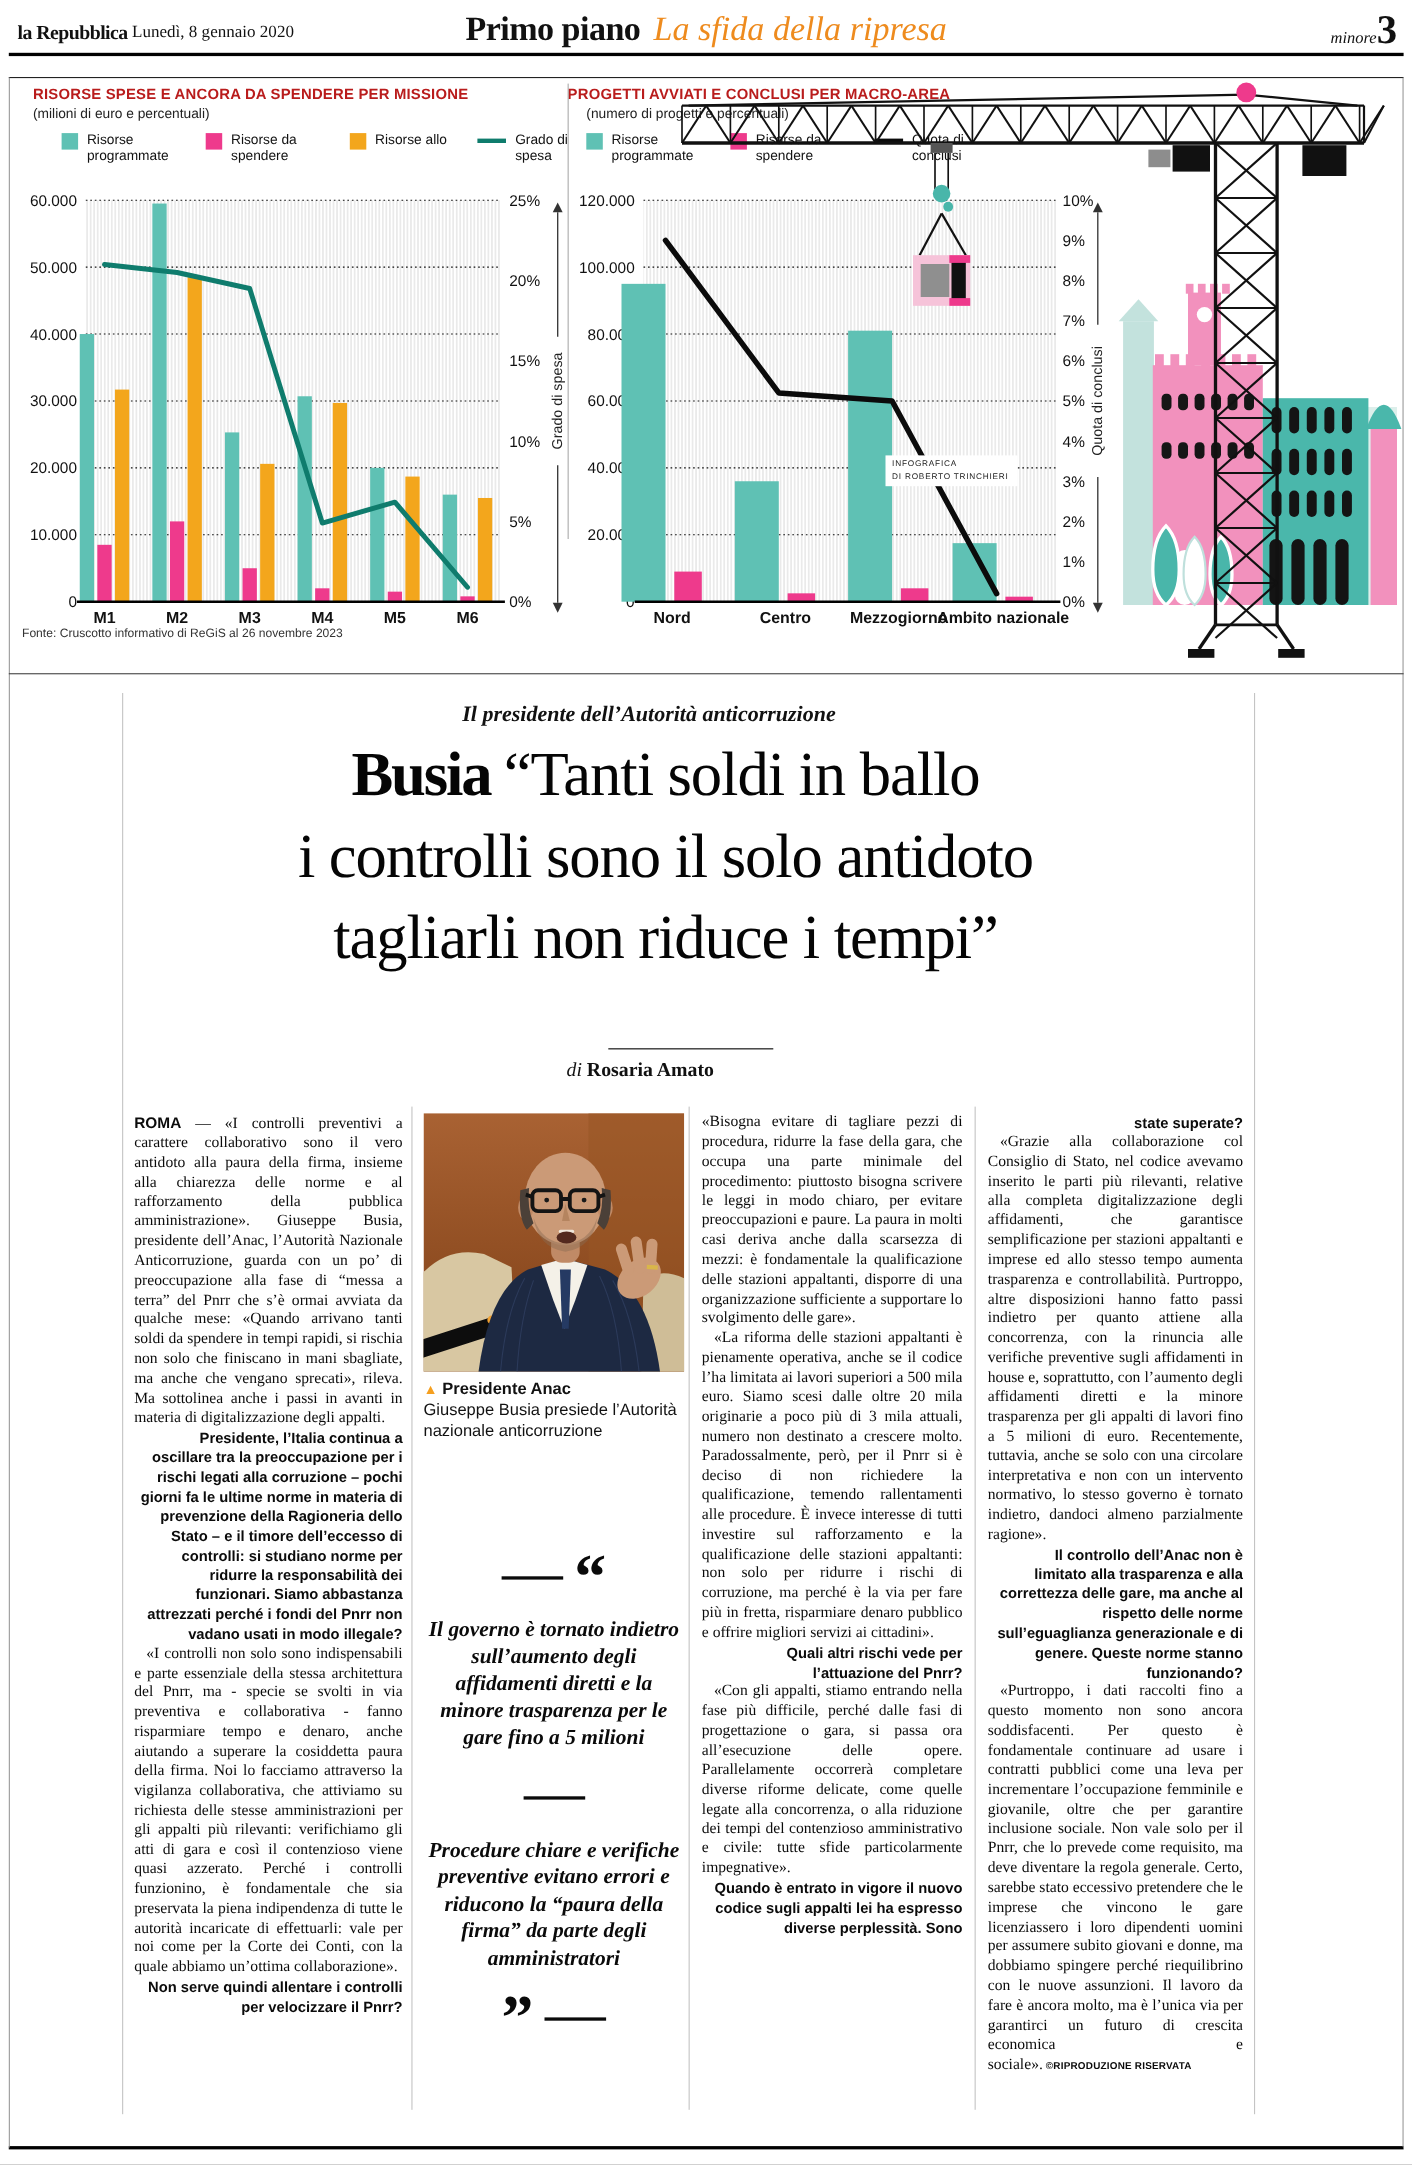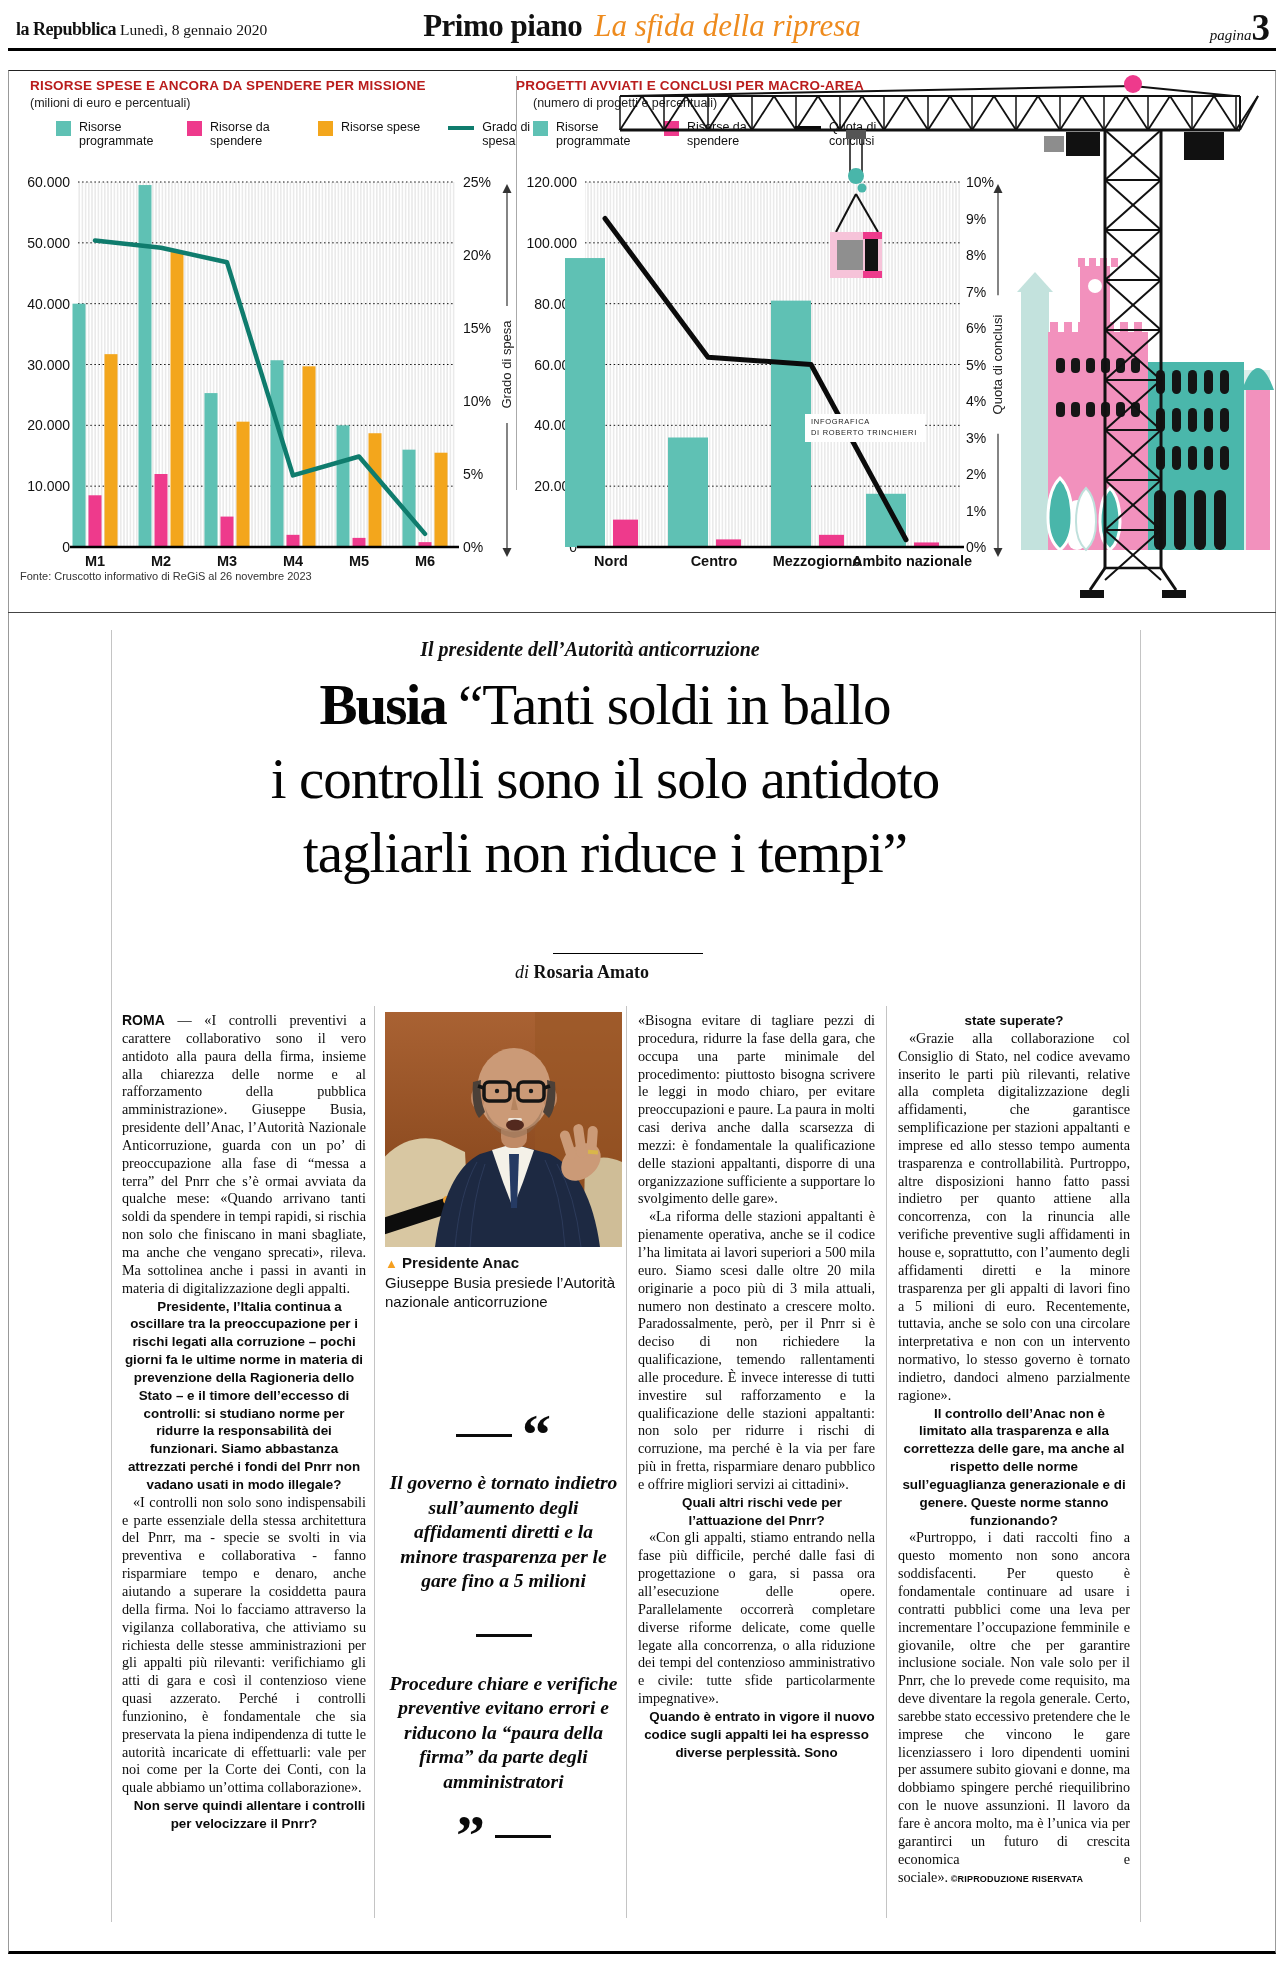--- a/index.html
+++ b/index.html
@@ -38,21 +38,21 @@
   .headline{position:absolute;left:60px;width:1090px;top:668px;text-align:center;font:400 57px/74px "Liberation Serif",serif;letter-spacing:-1px;color:#050505;}
   .headline .hb{font-weight:700;letter-spacing:-2px;}
   .byline-rule{position:absolute;left:553px;top:953px;width:150px;height:1px;background:#000;}
   .byline{position:absolute;left:0;right:120px;top:962px;text-align:center;font:18px "Liberation Serif",serif;}
   .byline .bi{font-style:italic;}
   .byline .bn{font-weight:700;}
   .vr{position:absolute;width:1px;background:#c4c4c4;}
   .col{position:absolute;top:1012px;}
   .b{margin:0;font:14.2px/17.85px "Liberation Serif",serif;text-align:justify;text-indent:11px;color:#0b0b0b;}
   .b.ni{text-indent:0;}
-  .bq{font:700 13.4px/17.85px "Liberation Sans",sans-serif;text-align:center;}
+  .bq{font:700 13.4px/17.85px "Liberation Sans",sans-serif;text-align:right;}
   .city{font:700 14px "Liberation Sans",sans-serif;}
   .copy{font:700 9px "Liberation Sans",sans-serif;letter-spacing:.2px;white-space:nowrap;}
   .photo{width:237px;height:235px;display:block;}
   .capt{margin-top:6px;font:15px/19px "Liberation Sans",sans-serif;}
   .capt .tri{color:#f59f1f;font-size:13px;}
   .capt .cb{font-weight:700;}
   .pull{margin-top:102px;text-align:center;}
   .qmark{font:700 58px/30px "Liberation Serif",serif;color:#0a0a0a;}
   .qrow{display:flex;align-items:center;justify-content:center;gap:10px;height:44px;}
   .qline{width:56px;height:3px;background:#0a0a0a;}
@@ -63,21 +63,21 @@
 
 <div class="page">
 
   <div class="masthead">
     <span class="brand">la Repubblica</span>
     <span class="mdate">Lunedì, 8 gennaio 2020</span>
     <div class="msec">
       <span class="primo">Primo piano</span><span class="sfida" style="color:#ee8b1e">La sfida della ripresa</span>
     </div>
     <div class="mpage">
-      <span class="pagina">pagina</span><span class="pnum">3</span>
+      <span class="pagina">minore</span><span class="pnum">3</span>
     </div>
   </div>
   <div class="rule-thick"></div>
   <div class="frame"></div>
 
   <div class="charts">
     <div class="ct" style="left:22px;top:8px;">RISORSE SPESE E ANCORA DA SPENDERE PER MISSIONE</div>
     <div class="cs" style="left:22px;top:26px;">(milioni di euro e percentuali)</div>
     <div class="ct" style="left:508px;top:8px;">PROGETTI AVVIATI E CONCLUSI PER MACRO-AREA</div>
     <div class="cs" style="left:525px;top:26px;">(numero di progetti e percentuali)</div>
@@ -85,21 +85,21 @@
         <div class="leg">
           <span class="sw" style="background: rgb(95, 193, 180);"></span>
           <span class="legt">Risorse programmate</span>
         </div>
         <div class="leg">
           <span class="sw" style="background: rgb(238, 58, 140);"></span>
           <span class="legt">Risorse da spendere</span>
         </div>
         <div class="leg">
           <span class="sw" style="background: rgb(243, 166, 28);"></span>
-          <span class="legt">Risorse spese</span>
+          <span class="legt">Risorse allo</span>
         </div>
         <div class="leg">
           <span class="swl" style="background: rgb(15, 124, 109);"></span>
           <span class="legt">Grado di spesa</span>
         </div>
       </div>
     <div class="legend" style="left:525px;top:50px;">
         <div class="leg">
           <span class="sw" style="background: rgb(95, 193, 180);"></span>
           <span class="legt">Risorse programmate</span>

